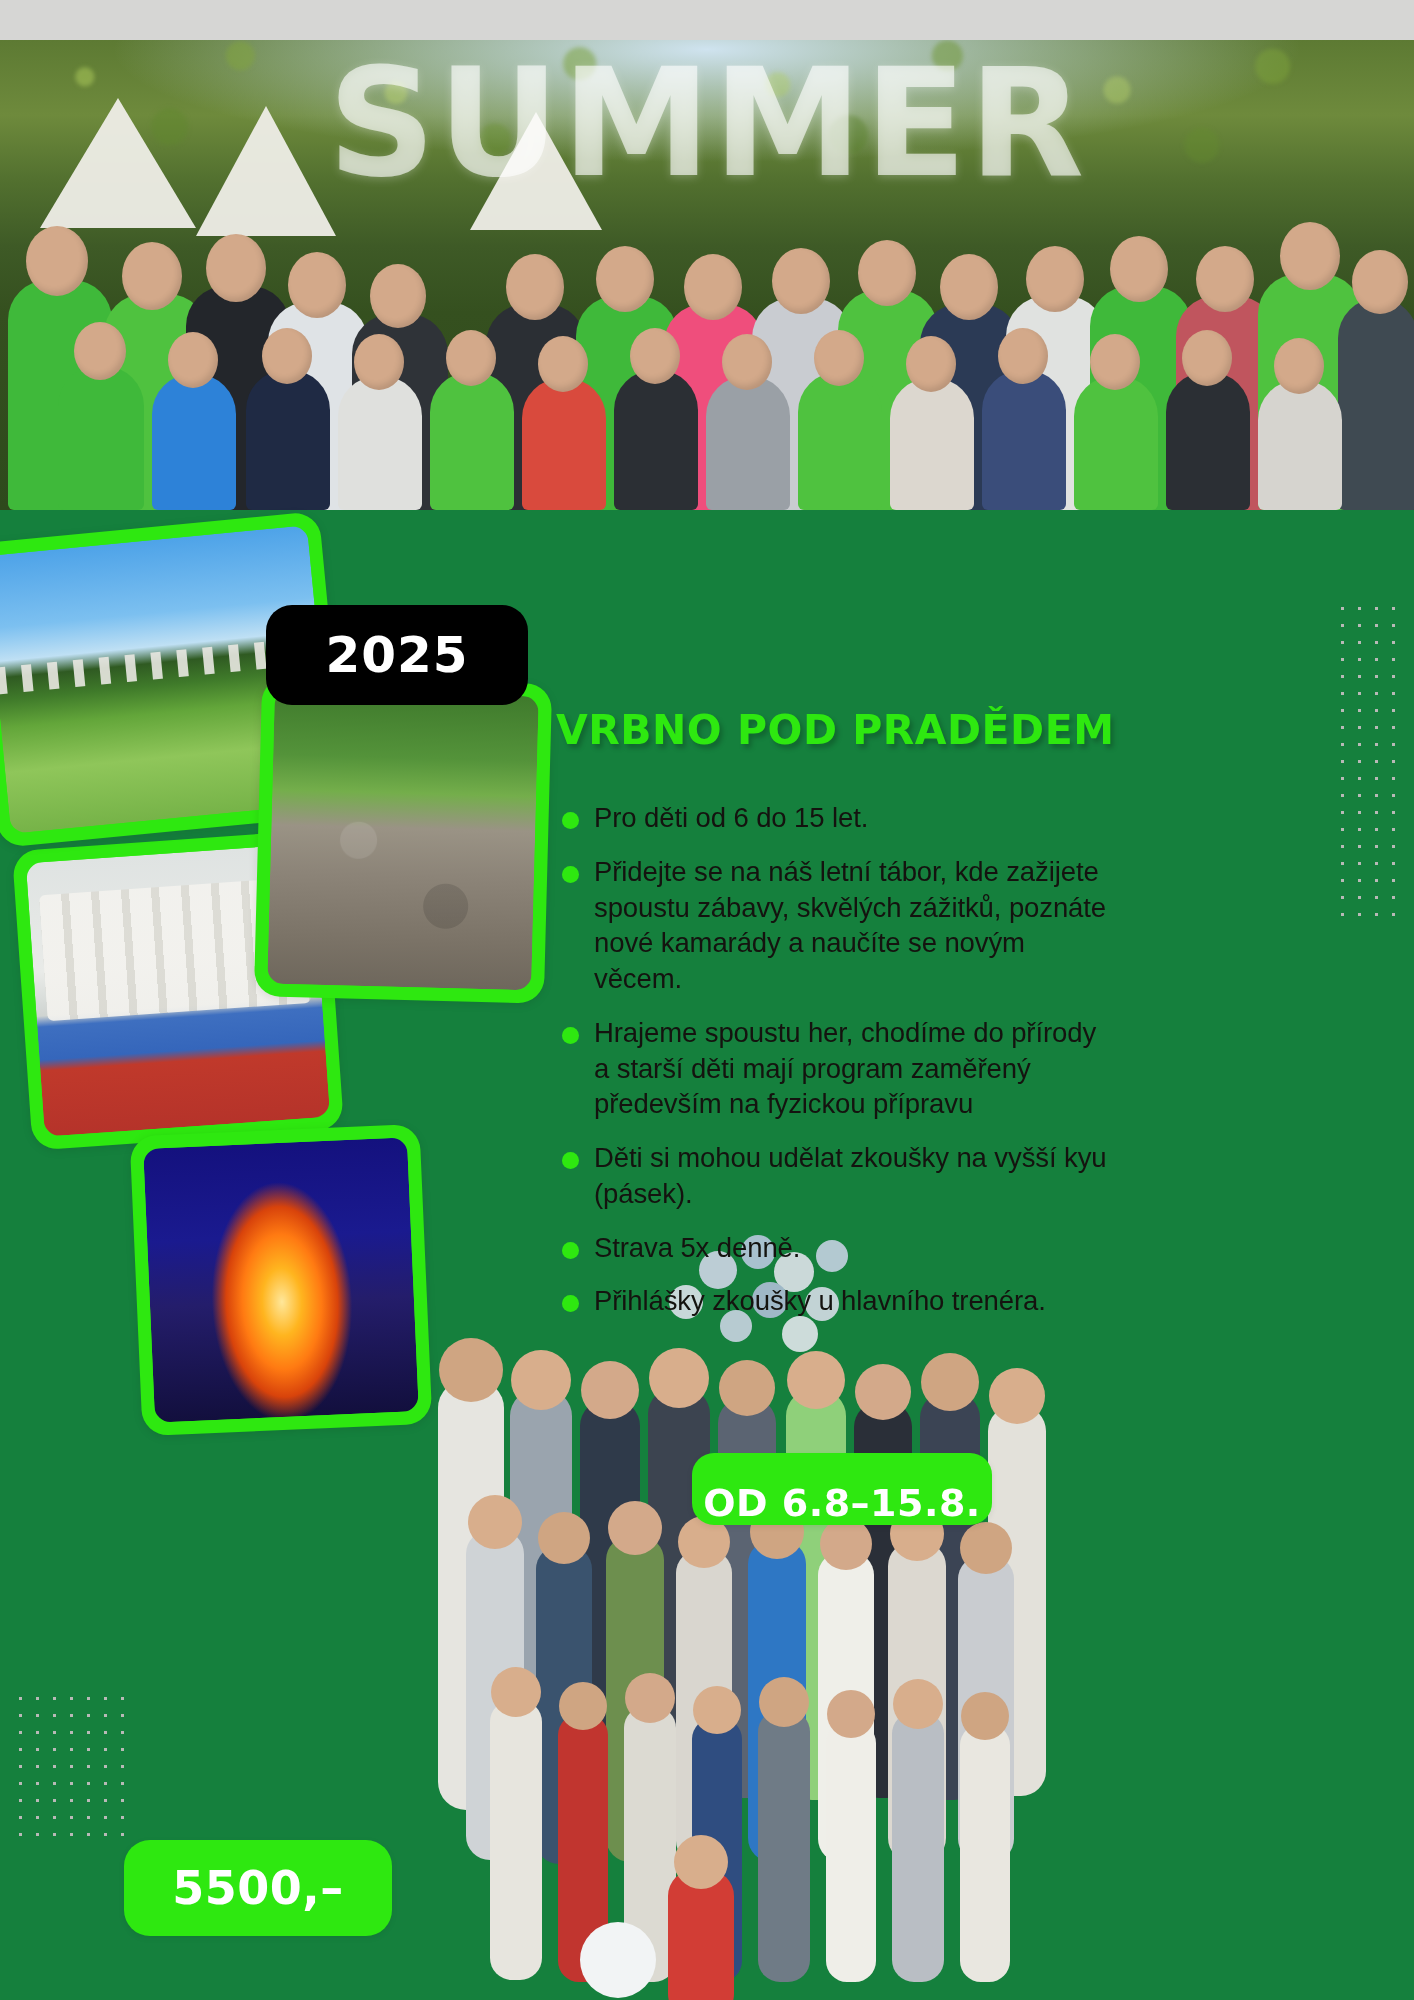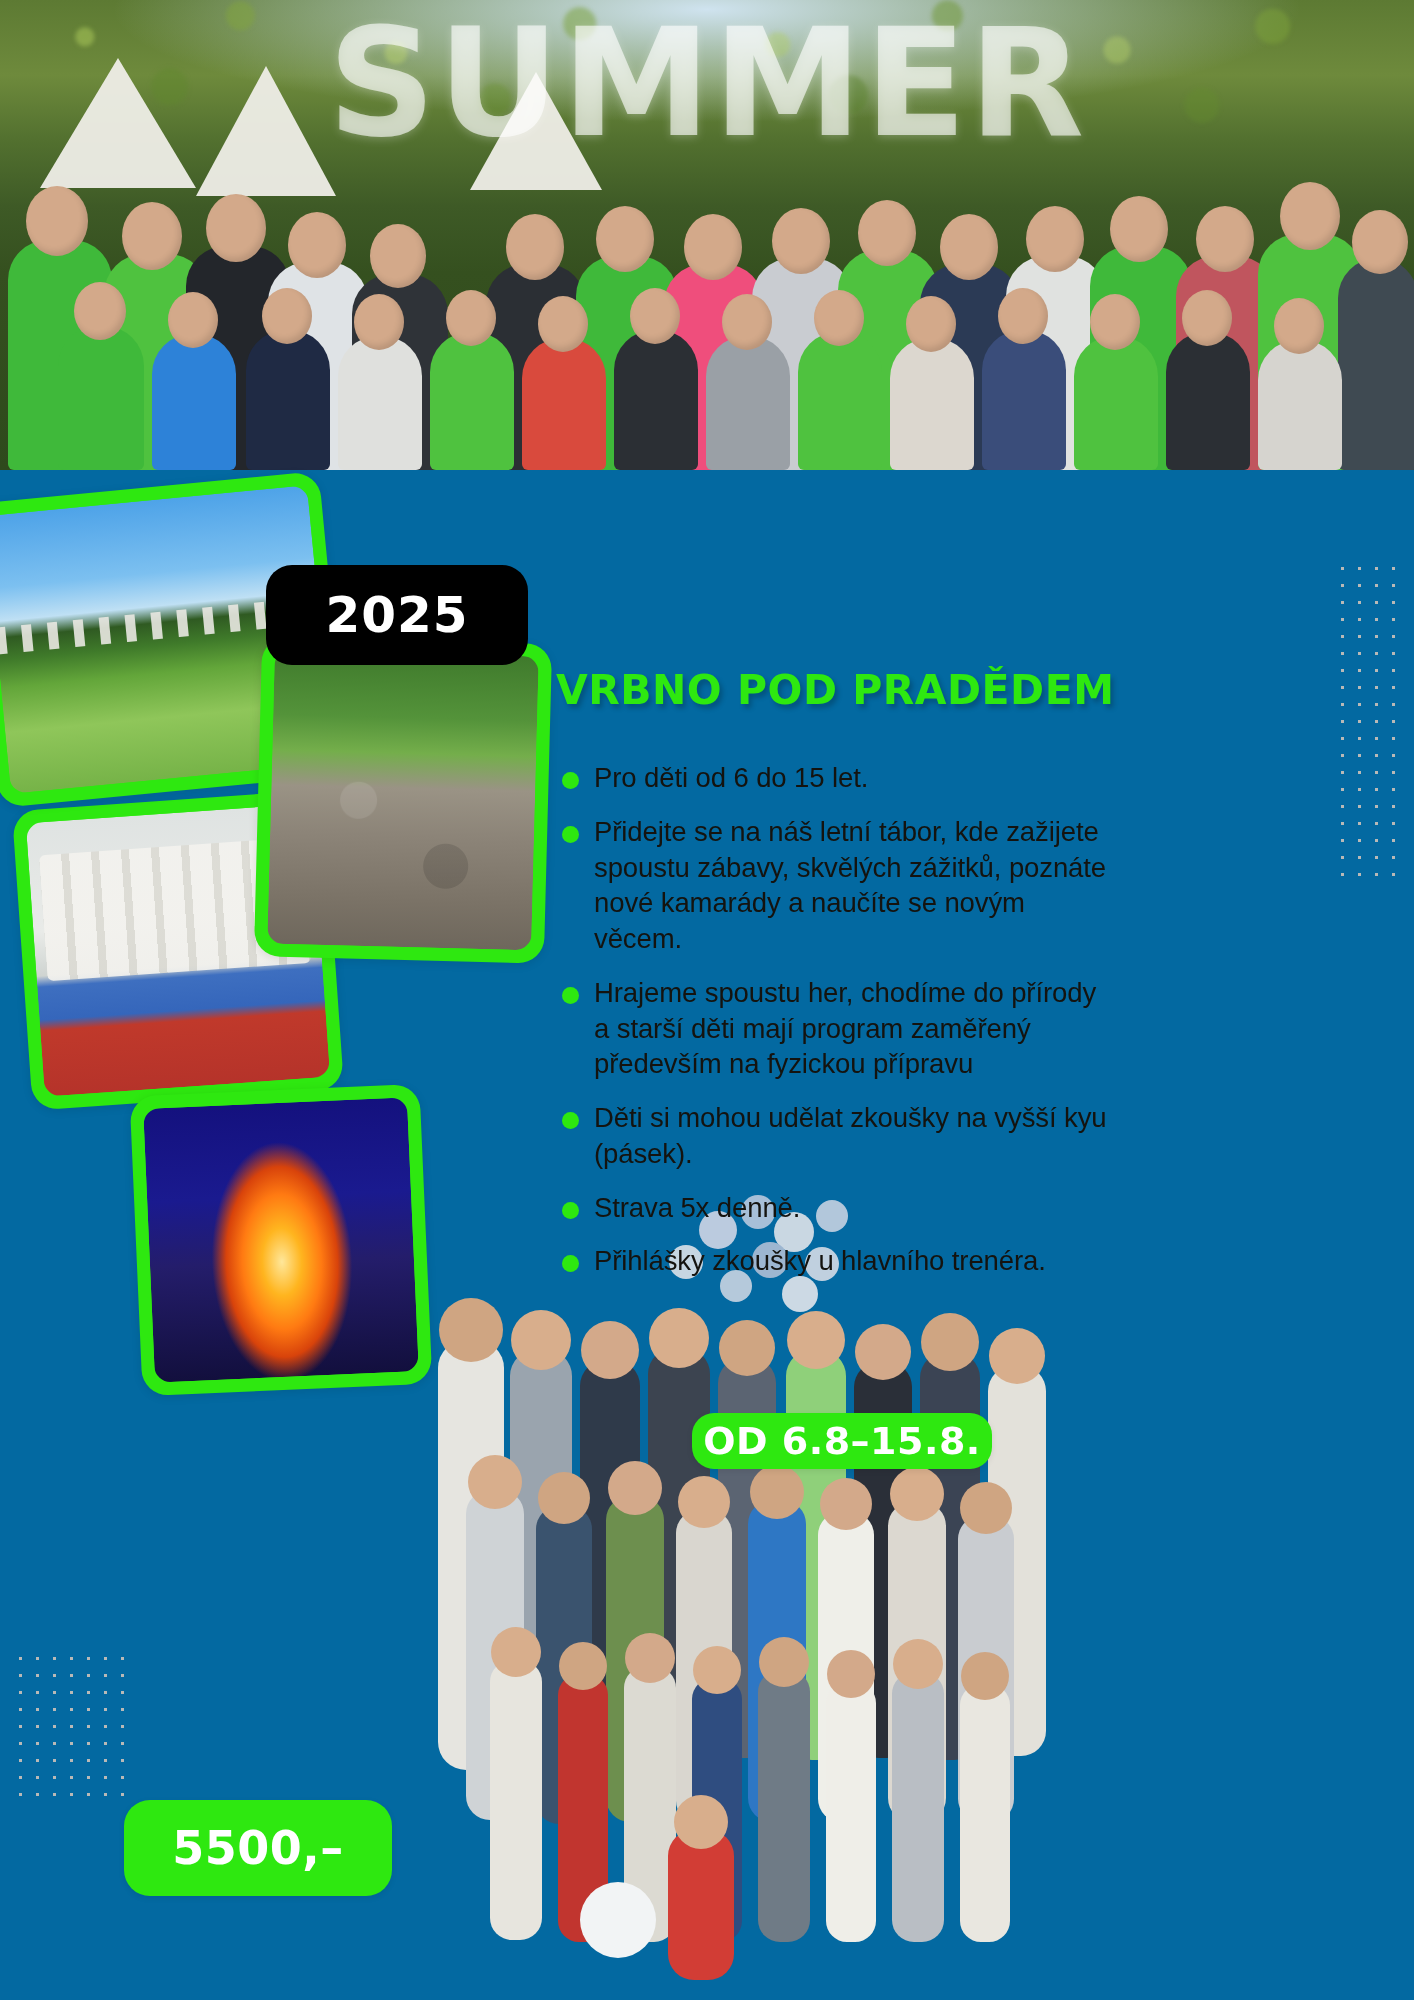--- a/index.html
+++ b/index.html
@@ -10,21 +10,22 @@
     height: 2000px;
     background: #d6d6d4;
     font-family: "Liberation Sans", sans-serif;
     overflow: hidden;
     position: relative;
   }
 
   .poster {
     position: absolute;
     inset: 0;
-    background: #0369a1;
+    background: #15803d;
+    margin-top: 40px;
   }
 
   
   .dot-grid {
     position: absolute;
     background-image: radial-gradient(#b9b9b7 1.6px, transparent 1.7px);
     background-size: 17px 17px;
     pointer-events: none;
   }
   .dot-grid.right { right: 6px; top: 560px; width: 74px; height: 330px; }
@@ -248,21 +249,21 @@
     display: flex; align-items: center; justify-content: center;
     z-index: 10;
     box-shadow: 0 2px 6px rgba(0,0,0,.08);
   }
   .pill span {
     color: #fff;
     font-family: "DejaVu Sans", sans-serif;
     font-weight: 900;
     letter-spacing: .5px;
   }
-  #pill-dates { left: 692px; top: 1413px; width: 300px; height: 56px; }
+  #pill-dates { left: 692px; top: 1413px; width: 300px; height: 72px; align-items: flex-end; }
   #pill-dates span { font-size: 38px; }
   #pill-price { left: 124px; top: 1800px; width: 268px; height: 96px; border-radius: 26px; }
   #pill-price span { font-size: 46px; }
 </style>
 </head>
 <body>
 
 <div class="poster">
 
   <div class="hero">

